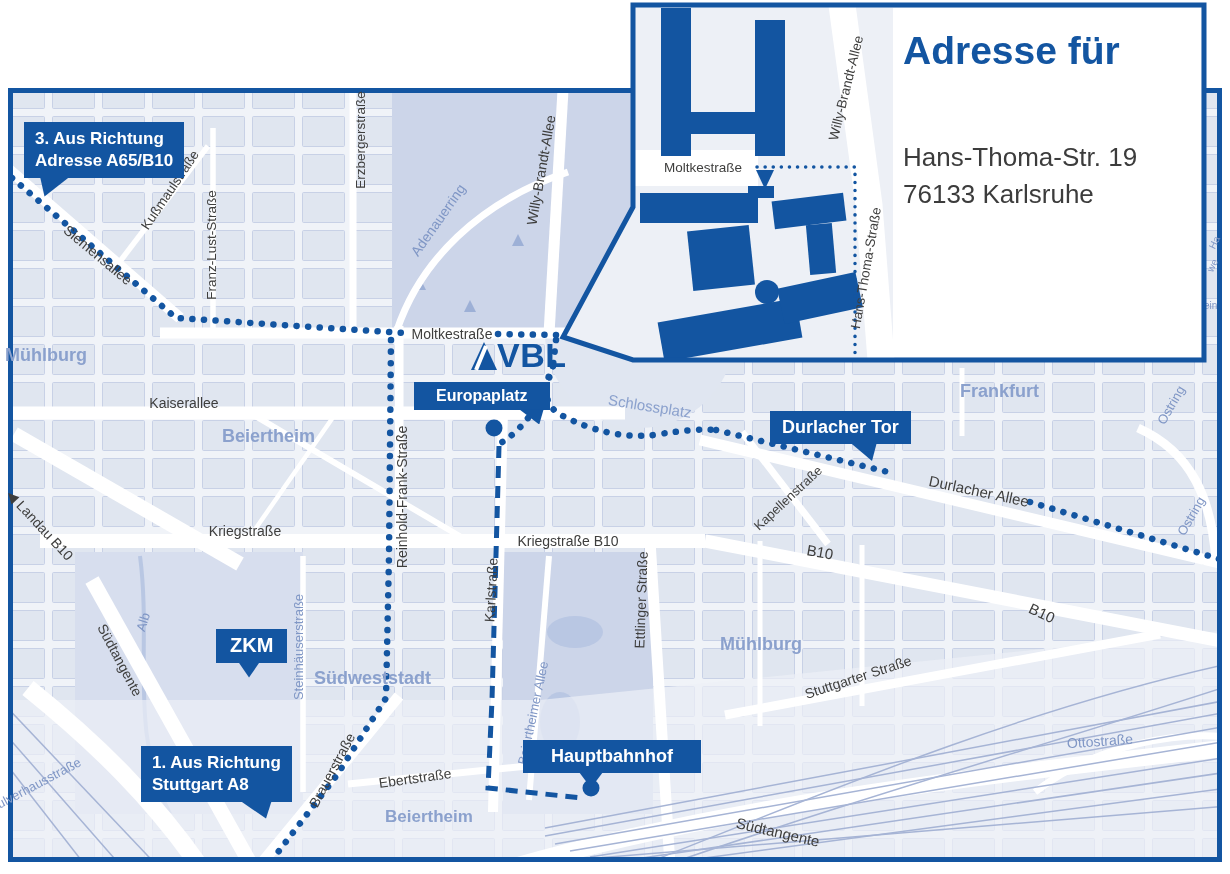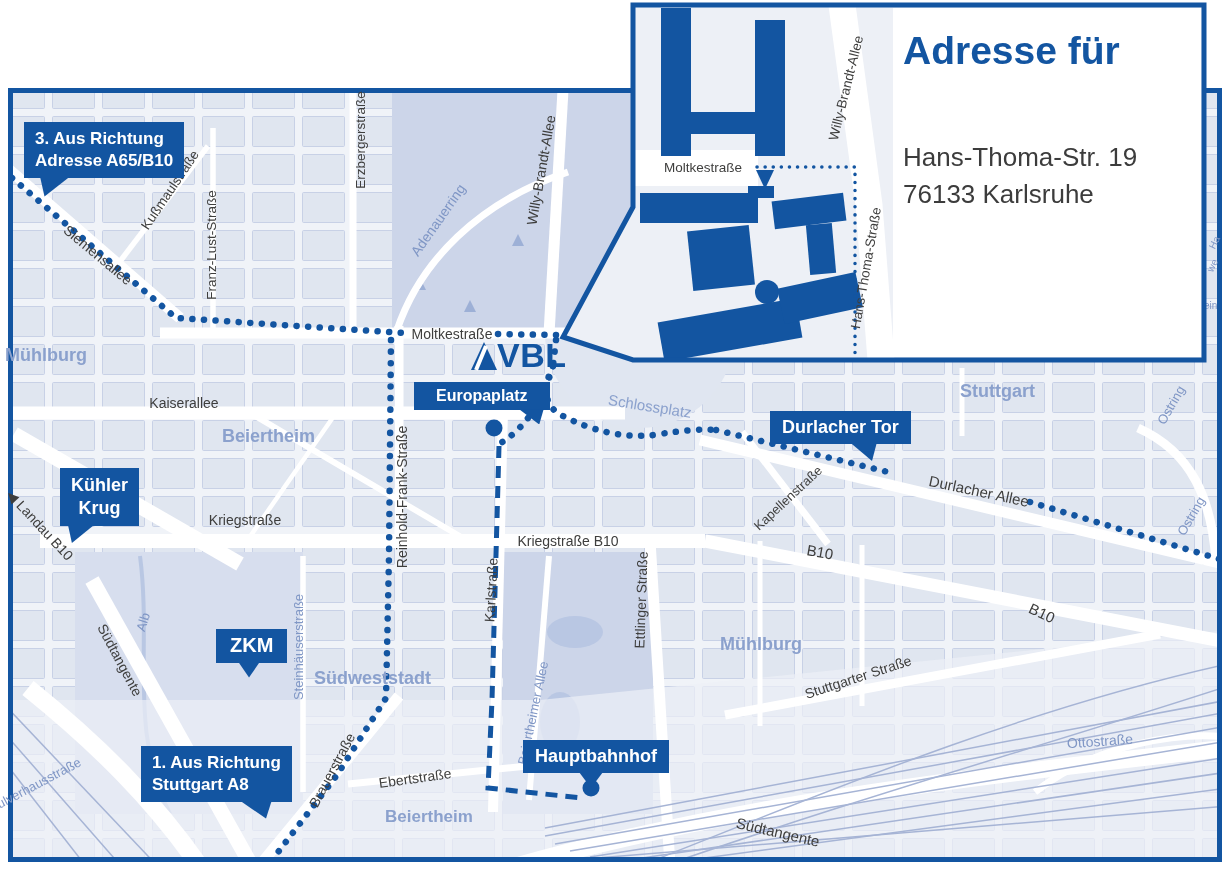--- a/index.html
+++ b/index.html
@@ -129,34 +129,34 @@
         <path d="M499,446 L492,700 L488,788 L582,798" stroke-width="5" stroke-dasharray="12 8"></path>
       </g>
       <circle cx="494" cy="428" r="8.5" fill="#1355a1"></circle>
       <circle cx="591" cy="788" r="8.5" fill="#1355a1"></circle>
     </g>
     <rect x="10.5" y="90.5" width="1209" height="769" fill="none" stroke="#1355a1" stroke-width="5"></rect>
   </svg>
 
   <div class="district" style="left:5px;top:345px;">Mühlburg</div>
   <div class="district" style="left:222px;top:426px;">Beiertheim</div>
-  <div class="district" style="left:960px;top:381px;">Stuttgart</div>
+  <div class="district" style="left:960px;top:381px;">Frankfurt</div>
   <div class="district" style="left:720px;top:634px;">Mühlburg</div>
   <div class="district" style="left:314px;top:668px;">Südweststadt</div>
   <div class="district" style="left:385px;top:807px;font-size:17px;">Beiertheim</div>
 
   <div class="street ctr" style="left:98px;top:255px;transform:translate(-50%,-50%) rotate(40deg);">Siemensallee</div>
   <div class="street ctr" style="left:170px;top:190px;font-size:13.5px;transform:translate(-50%,-50%) rotate(-56deg);">Kußmaulstraße</div>
   <div class="street ctr" style="left:211px;top:245px;font-size:13.5px;transform:translate(-50%,-50%) rotate(-90deg);">Franz-Lust-Straße</div>
   <div class="street ctr" style="left:360px;top:140px;font-size:13.5px;transform:translate(-50%,-50%) rotate(-90deg);">Erzbergerstraße</div>
   <div class="street ctr" style="left:541px;top:170px;transform:translate(-50%,-50%) rotate(-80deg);">Willy-Brandt-Allee</div>
   <div class="street ctr light" style="left:438px;top:220px;transform:translate(-50%,-50%) rotate(-55deg);">Adenauerring</div>
   <div class="street ctr" style="left:452px;top:334px;">Moltkestraße</div>
   <div class="street ctr" style="left:184px;top:403px;text-align:center;">Kaiserallee</div>
-  <div class="street ctr" style="left:245px;top:520px;">Kriegstraße</div>
+  <div class="street ctr" style="left:245px;top:531px;">Kriegstraße</div>
   <div class="street ctr" style="left:568px;top:541px;">Kriegstraße B10</div>
   <div class="street ctr" style="left:402px;top:497px;transform:translate(-50%,-50%) rotate(-90deg);">Reinhold-Frank-Straße</div>
   <div class="street ctr" style="left:491px;top:590px;transform:translate(-50%,-50%) rotate(-87deg);">Karlstraße</div>
   <div class="street ctr" style="left:641px;top:600px;transform:translate(-50%,-50%) rotate(-88deg);">Ettlinger Straße</div>
   <div class="street ctr light" style="left:650px;top:406px;font-size:15px;color:#8ba1cd;transform:translate(-50%,-50%) rotate(9deg);">Schlossplatz</div>
   <div class="street ctr" style="left:979px;top:491px;font-size:15px;transform:translate(-50%,-50%) rotate(12deg);">Durlacher Allee</div>
   <div class="street ctr" style="left:788px;top:498px;font-size:13px;transform:translate(-50%,-50%) rotate(-43deg);">Kapellenstraße</div>
   <div class="street ctr" style="left:820px;top:552px;font-size:15px;transform:translate(-50%,-50%) rotate(10deg);">B10</div>
   <div class="street ctr" style="left:1042px;top:613px;font-size:15px;transform:translate(-50%,-50%) rotate(25deg);">B10</div>
   <div class="street ctr" style="left:40px;top:525px;transform:translate(-50%,-50%) rotate(47deg);"><span>◀</span>&nbsp;<span>Landau B10</span></div>
@@ -183,25 +183,20 @@
     </svg>
     <span>VBL</span>
   </div>
 
   <div class="co" style="left:24px;top:122px;">
     <div>3. Aus Richtung</div>
     <div>Adresse A65/B10</div>
     <div class="tail t-dl" style="left:16px;bottom:-19px;width:30px;height:20px;"></div>
   </div>
 
-  <div class="co center" style="left:60px;top:468px;font-size:18px;">
-    <div>Kühler</div>
-    <div>Krug</div>
-    <div class="tail t-dl" style="left:8px;bottom:-17px;width:26px;height:18px;"></div>
-  </div>
 
   <div class="co" style="left:216px;top:629px;font-size:20px;padding:4px 14px;">
     <div>ZKM</div>
     <div class="tail t-dc" style="left:22px;bottom:-15px;width:22px;height:16px;"></div>
   </div>
 
   <div class="co" style="left:141px;top:746px;">
     <div>1. Aus Richtung</div>
     <div>Stuttgart A8</div>
     <div class="tail t-dr" style="right:20px;bottom:-17px;width:32px;height:18px;"></div>
@@ -211,21 +206,21 @@
     <div>Europaplatz</div>
     <div class="tail t-dr" style="right:6px;bottom:-14px;width:24px;height:15px;"></div>
   </div>
 
   <div class="co" style="left:770px;top:411px;font-size:18px;padding:5px 12px;">
     <div>Durlacher Tor</div>
     <div class="tail t-dr" style="right:34px;bottom:-17px;width:26px;height:18px;"></div>
   </div>
 
 
-  <div class="co" style="left:523px;top:740px;font-size:18px;padding:5px 12px;">
+  <div class="co" style="left:523px;top:740px;font-size:18px;padding:5px 28px;">
     <div>Hauptbahnhof</div>
     <div class="tail t-dc" style="left:56px;bottom:-15px;width:24px;height:16px;"></div>
   </div>
 
   <svg id="inset-svg" width="1230" height="874" viewBox="0 0 1230 874">
     <defs>
       <clipPath id="insetClip">
           <path d="M633,5 H1204 V360 H633 L563,337 L633,207 Z"></path>
         </clipPath>
     </defs>

